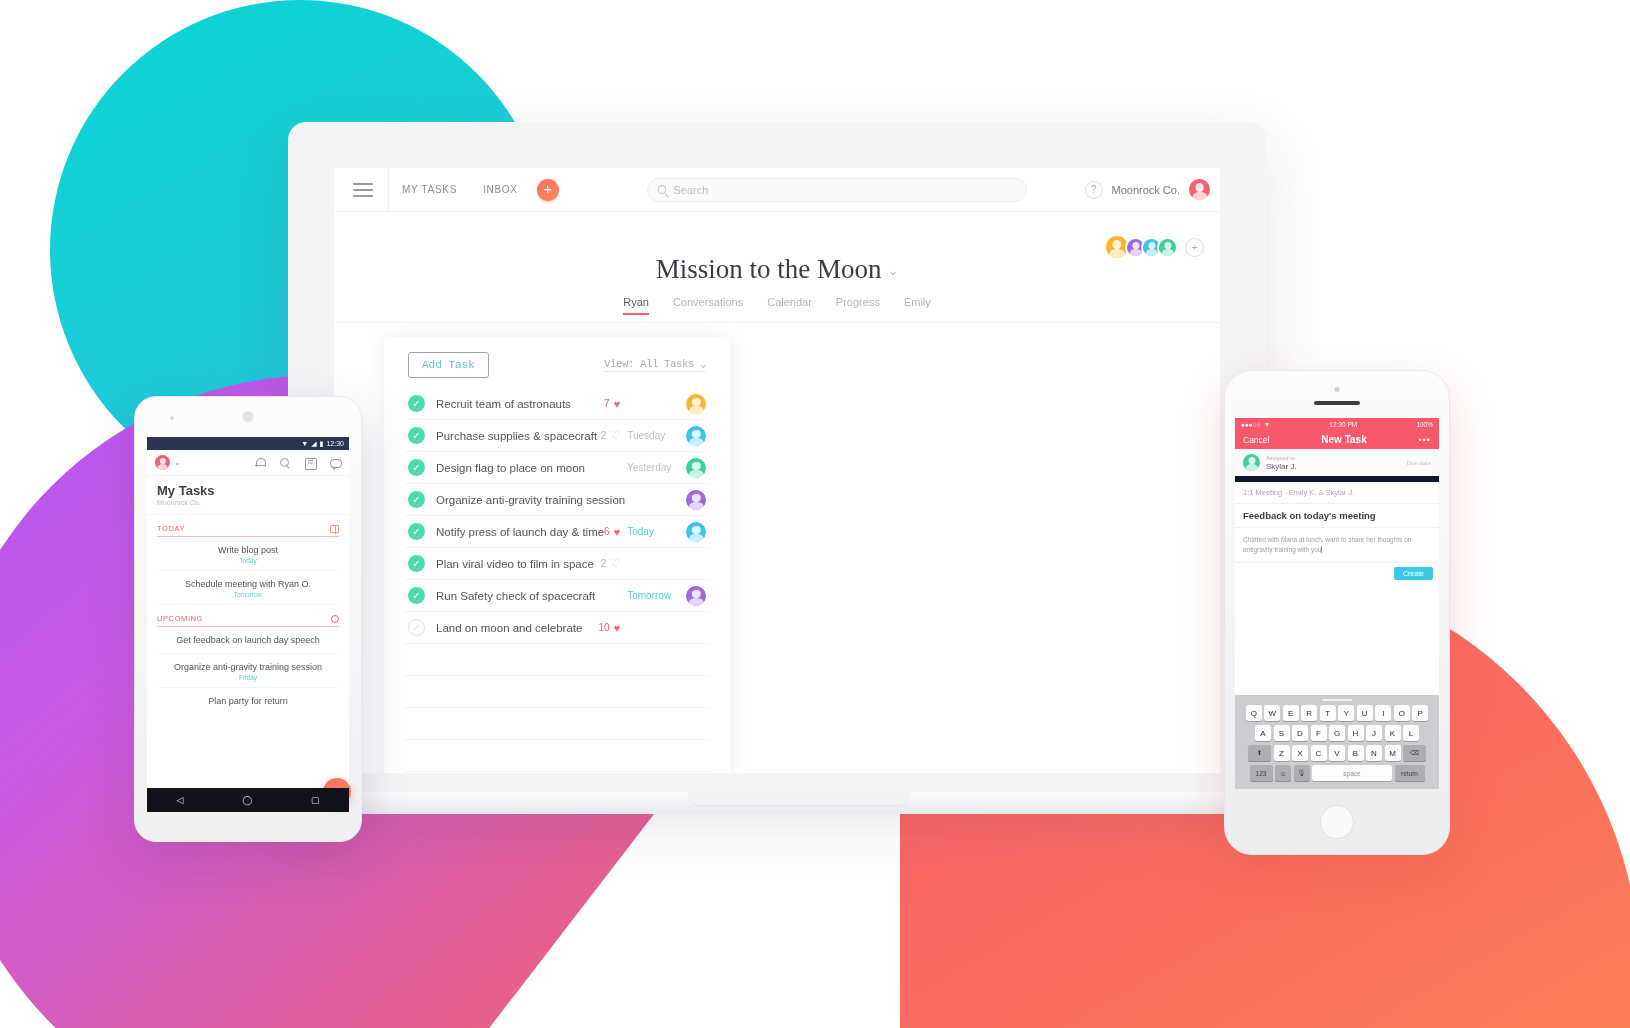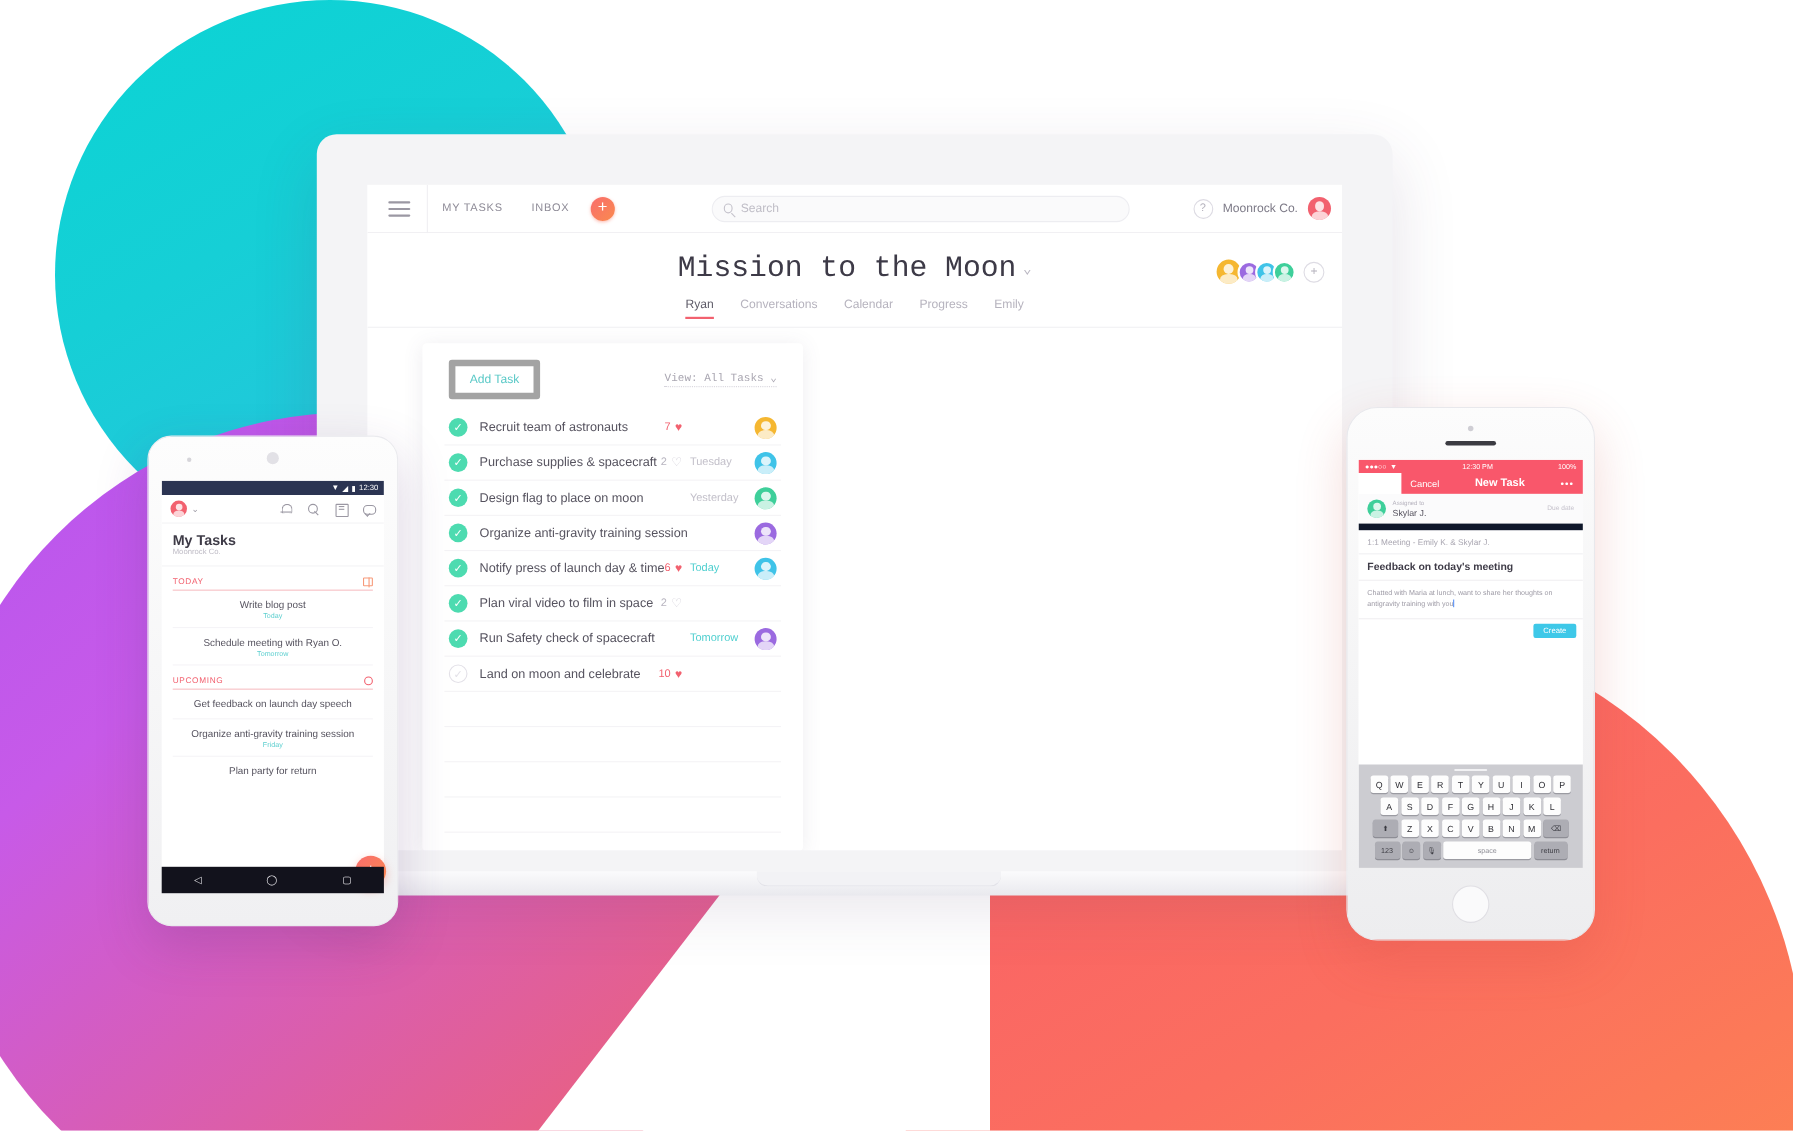--- a/index.html
+++ b/index.html
@@ -85,43 +85,43 @@
   #topbar-right { margin-left:auto; display:flex; align-items:center; gap:9px; padding-right: 10px;}
   #help-btn { width:18px; height:18px; border-radius:50%; border:1px solid #dddbe3; color:#b3b0bb; font-size:10px; text-align:center; line-height:16px; cursor:pointer;}
   #org-name { font-size:11px; color:#7c7986; }
   .avatar { border-radius:50%; background-size:cover; flex:none; position:relative; overflow:hidden;}
   .av-face::before{ content:""; position:absolute; left:50%; top:20%; transform:translateX(-50%); width:42%; height:40%; border-radius:50%; background:rgba(255,255,255,.82);}
   .av-face::after{ content:""; position:absolute; left:50%; bottom:-12%; transform:translateX(-50%); width:72%; height:52%; border-radius:46% 46% 0 0; background:rgba(255,255,255,.72);}
 
   
   #project-header { position:relative; padding-top: 18px; background:#fff; border-bottom:1px solid #f1f0f3;}
   #project-title {
-    text-align:center; font-family:Liberation Mono, monospace; font-size: 27px; color:#3d3a47; font-weight:400;
+    text-align:center; font-family:Liberation Serif, serif; font-size: 27px; color:#3d3a47; font-weight:400;margin-top:24px;
   }
   #project-title .caret { font-size:13px; color:#b9b6c1; margin-left:6px; vertical-align:3px;}
   #project-tabs { display:flex; justify-content:center; gap:24px; margin-top: 11px; padding-bottom: 7px;}
   .ptab { font-size:11px; color:#b6b3be; cursor:pointer; padding-bottom:5px; }
   .ptab.active { color:#5e5b68; border-bottom:2px solid #f2616f; }
   #members { position:absolute; right: 16px; top: 22px; display:flex; align-items:center;}
   #members .avatar { margin-left:-5px; border:2px solid #fff; }
   #member-add {
     width:19px; height:19px; border-radius:50%; border:1px solid #dedce4; color:#b6b3be;
     font-size:11px; line-height:17px; text-align:center; margin-left:7px; cursor:pointer; background:#fff;
   }
 
   
   #task-card {
     position:absolute; left: 46px+0; margin: 14px 50px 0 50px; background:#fff;
     border-radius: 4px; box-shadow: 0 2px 18px rgba(90,80,110,.10);
     height: 462px; padding: 0 20px;
   }
   #task-toolbar { display:flex; align-items:center; padding: 15px 4px 10px 4px;}
   #add-task-btn {
-    border:6px solid #a3a3a3; color:#5ac9c7; background:#fff; border-radius:3px;
-    font-size:11px; padding: 6px 13px; cursor:pointer; font-family:Liberation Sans, sans-serif;
+    border:1px solid #a3a3a3; color:#5ac9c7; background:#fff; border-radius:3px;
+    font-size:11px; padding: 6px 13px; cursor:pointer; font-family:Liberation Mono, monospace;
   }
   #view-filter { margin-left:auto; font-size:10px; color:#a9a6b1; border-bottom:1px dotted #d6d4dc; padding-bottom:1px; cursor:pointer;font-family:Liberation Mono, monospace;}
   .task-row {
     display:flex; align-items:center; height: 32px; border-bottom:1px solid #f4f3f6; padding: 0 4px;
   }
   .tcheck {
     width: 17px; height:17px; border-radius:50%; flex:none; margin-right: 11px;
     display:flex; align-items:center; justify-content:center; cursor:pointer;
     font-size: 10px; color:#fff;
   }
@@ -193,21 +193,21 @@
     position:absolute; inset:0; background: linear-gradient(180deg,#fcfcfc,#ededef);
     border-radius: 28px; box-shadow: 0 18px 46px rgba(200,70,60,.20);
     border:1px solid #e8e8ec;
   }
   #i-speaker { position:absolute; left:50%; transform:translateX(-50%); top:31px; width:46px; height:4px; border-radius:3px; background:#3b3b42;}
   #i-cam { position:absolute; left:50%; transform:translateX(-50%); top:17px; width:5px; height:5px; border-radius:50%; background:#cfced4;}
   #i-home { position:absolute; left:50%; transform:translateX(-50%); bottom:16px; width:34px; height:34px; border-radius:50%; border:1px solid #e0dfe4; background:#fafafb;}
   #iphone-screen { position:absolute; left:11px; top:48px; width:204px; height:371px; background:#fff; overflow:hidden;}
   #i-status { height:12px; background:#f9576b; display:flex; align-items:center; padding:0 6px; color:#fff; font-size:6.5px;}
   #i-status .mid { margin:0 auto; }
-  #i-navbar { height:19px; background:#f9576b; display:flex; align-items:center; padding:0 8px; color:#fff;margin-left:39px;}
+  #i-navbar { height:19px; background:#f9576b; display:flex; align-items:center; padding:0 8px; color:#fff;}
   #i-navbar .cancel { font-size:8.5px; cursor:pointer;}
   #i-navbar .title { margin:0 auto; font-size:10px; font-weight:600;}
   #i-navbar .dots { font-size:9px; letter-spacing:1px; cursor:pointer;}
   #i-assign { display:flex; align-items:center; gap:6px; padding: 5px 8px; border-bottom:6px solid #0f172a; background:#fbfbfc;}
   #i-assign .lbl { font-size:5.5px; color:#b6b3be;}
   #i-assign .nm { font-size:8px; color:#55525e; margin-top:1px;}
   #i-assign .due { margin-left:auto; font-size:6px; color:#c5c2cc;}
   .i-field { padding: 6px 8px; border-bottom:1px solid #f0eff2; }
   .i-sub { font-size:7.5px; color:#a9a6b1; }
   .i-name { font-size:9.5px; color:#3e3b47; font-weight:600;}

